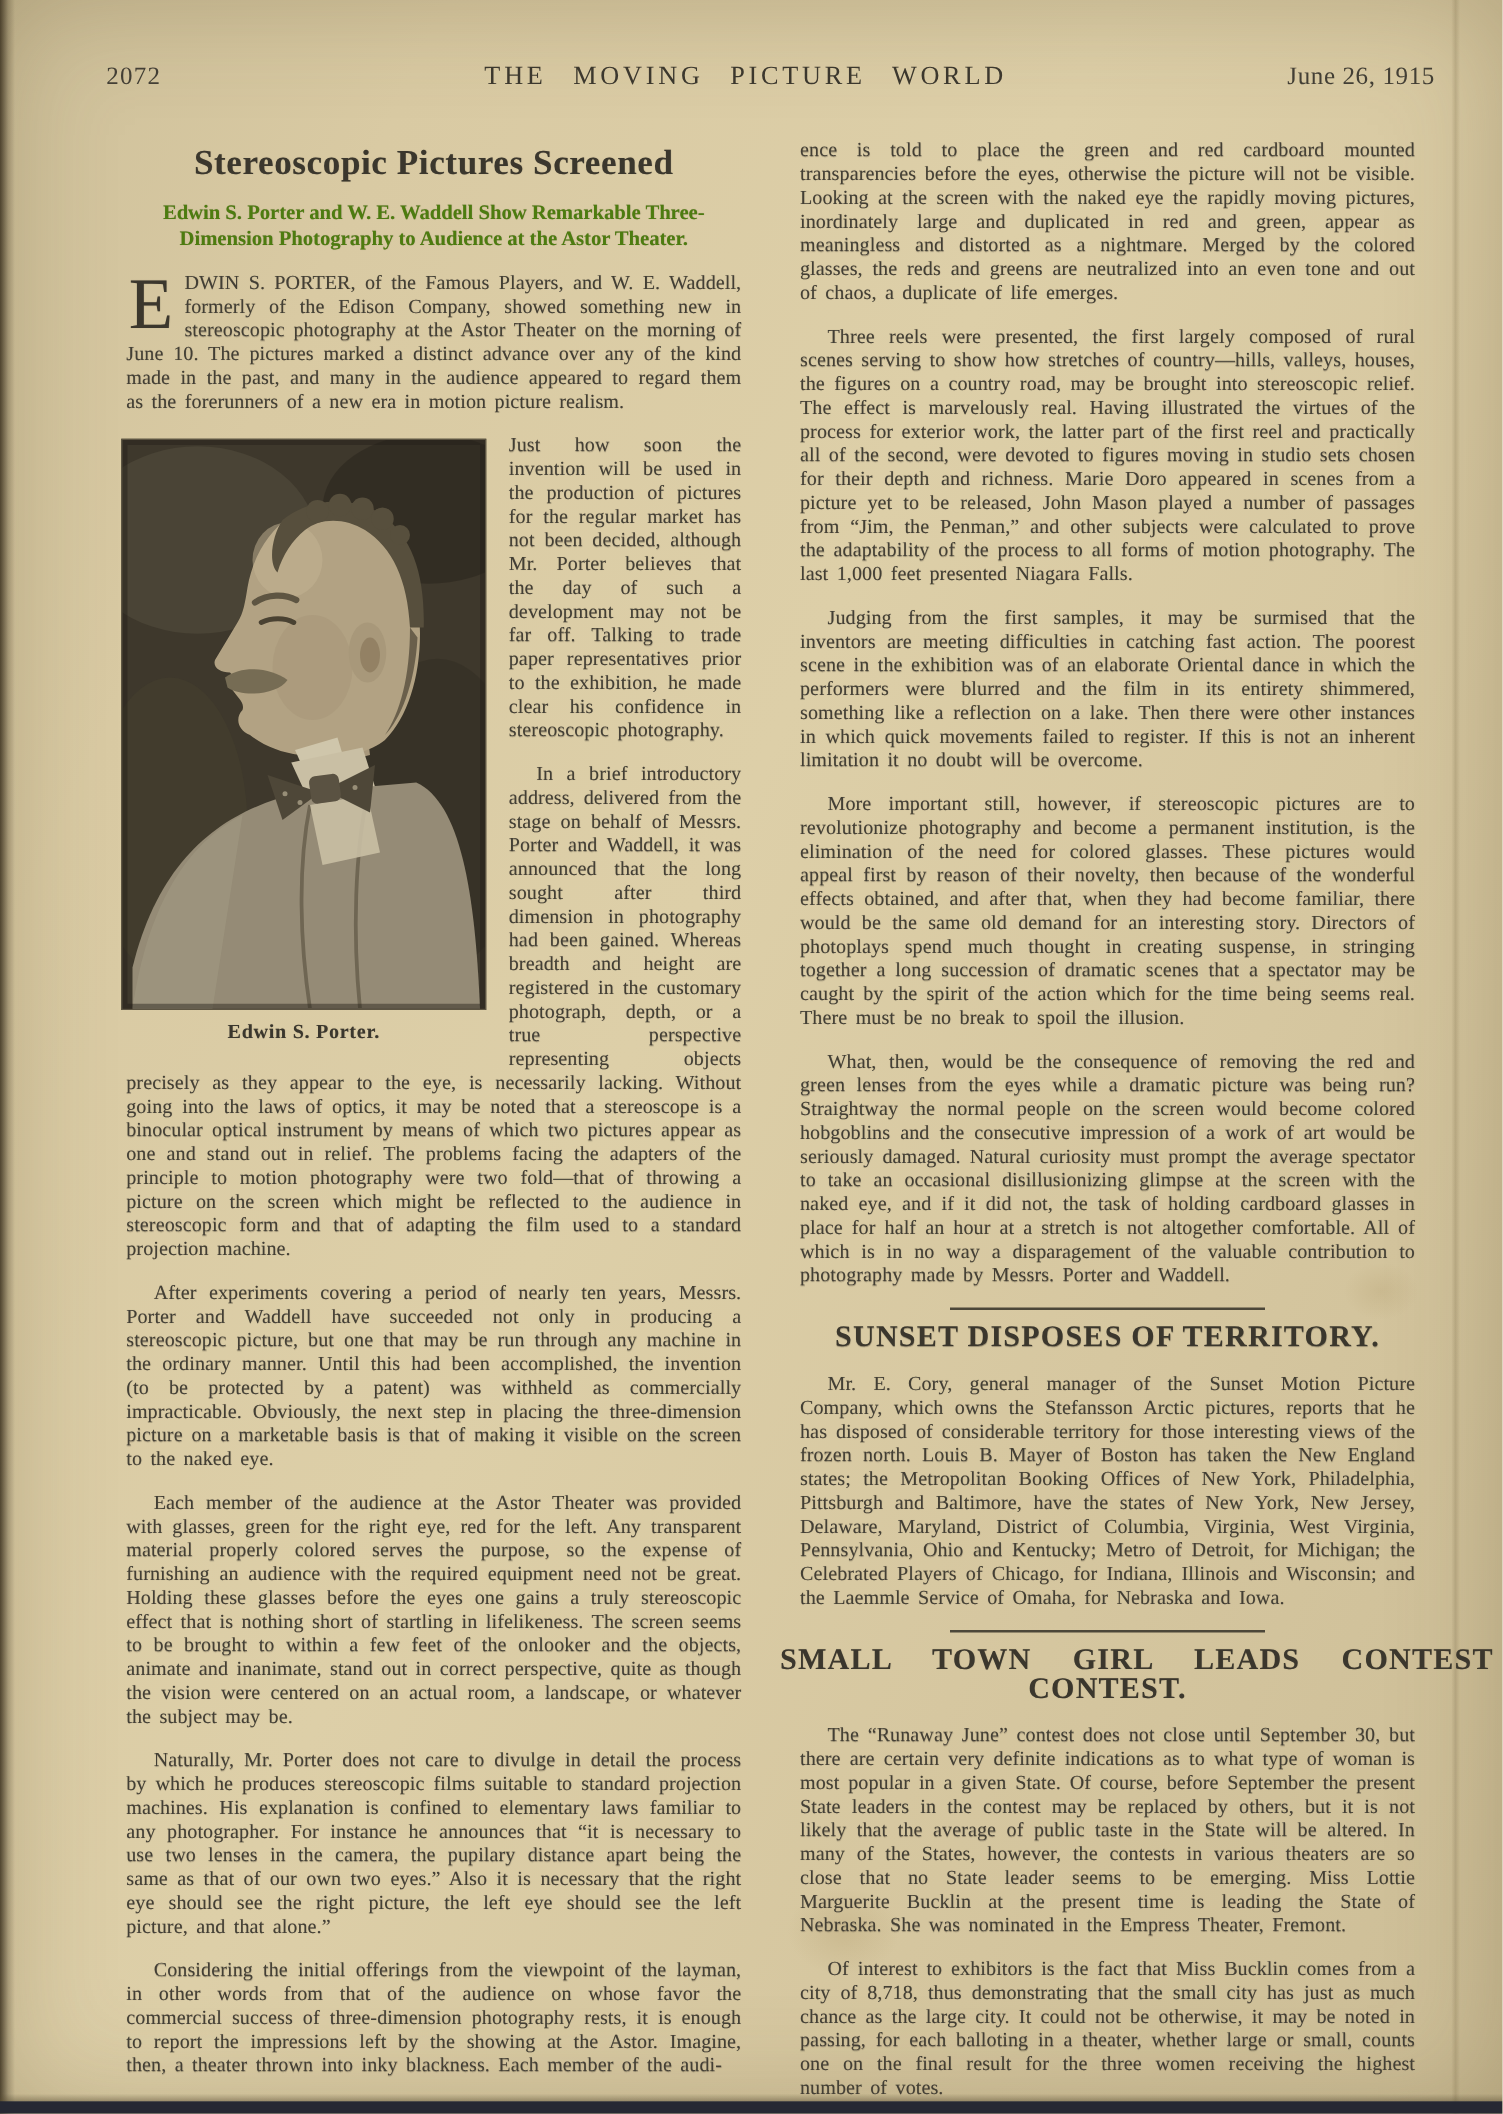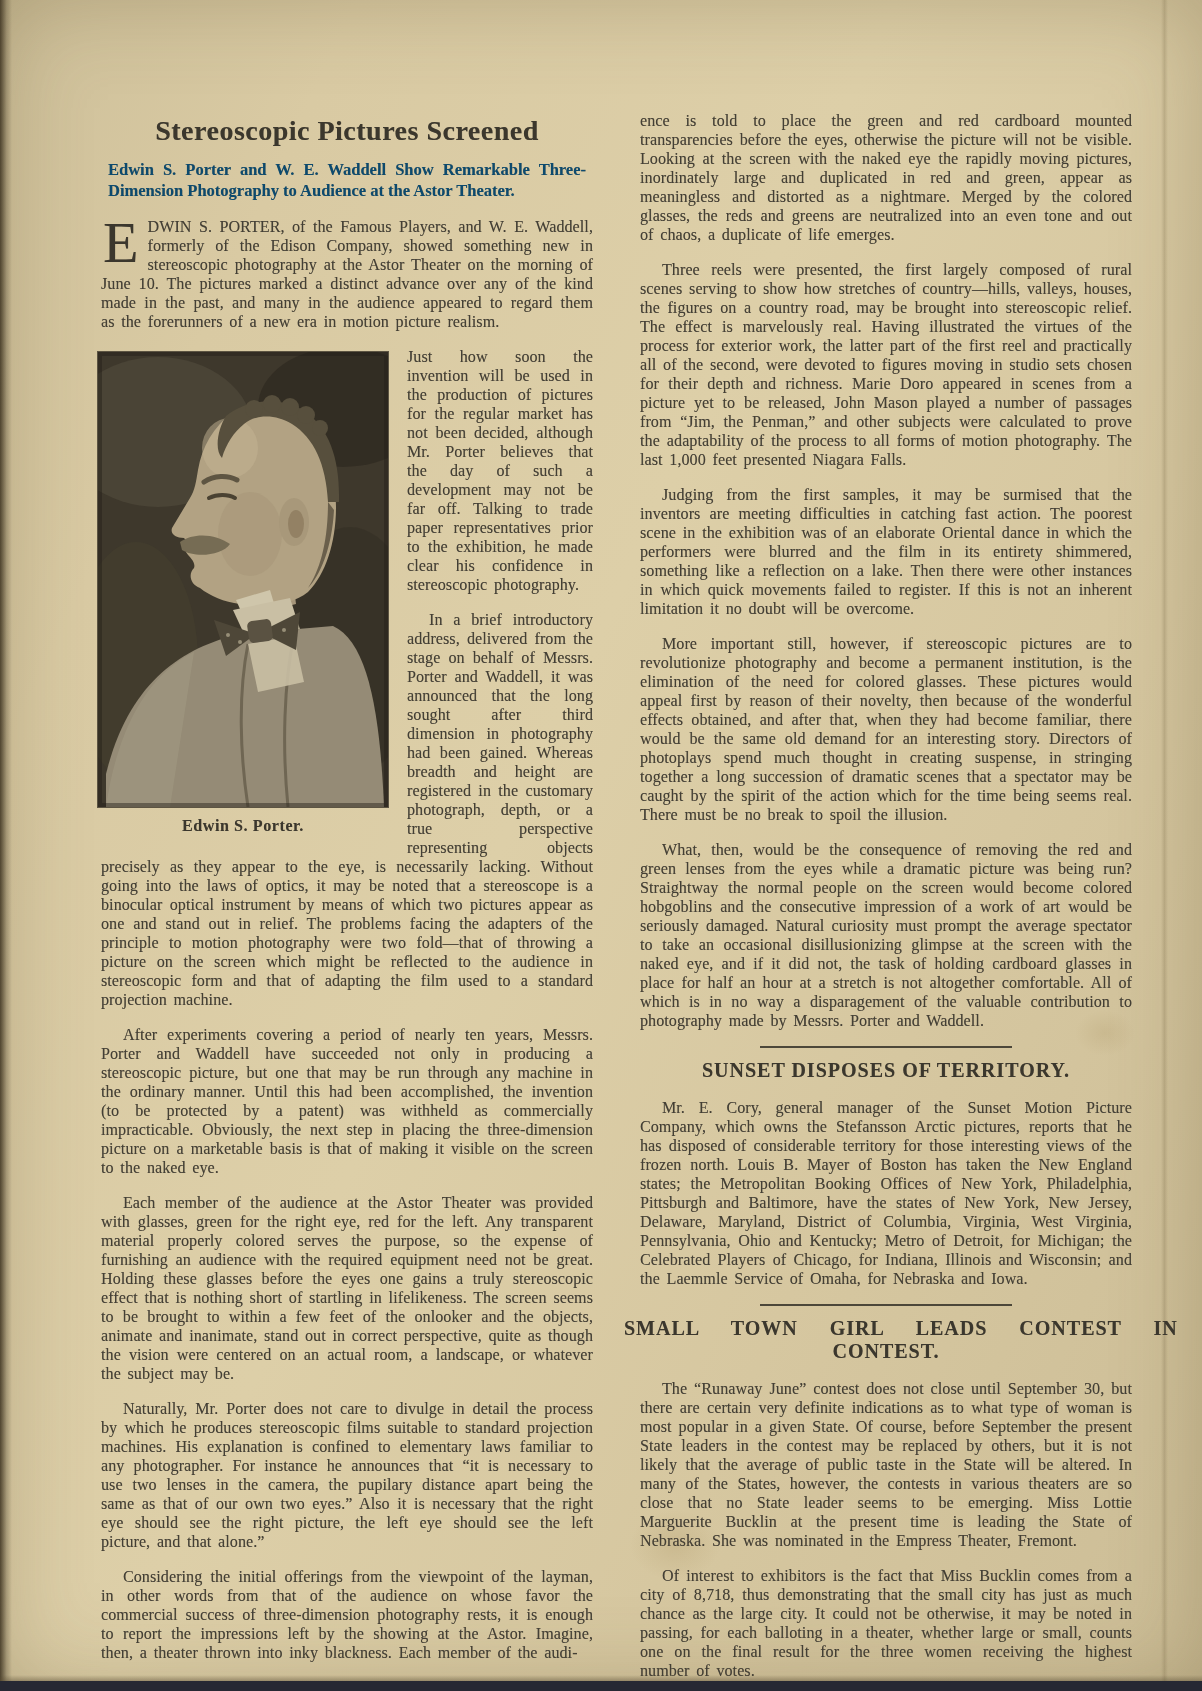--- a/index.html
+++ b/index.html
@@ -29,47 +29,52 @@
   .issue-date{width:150px;text-align:right;font-size:20px;letter-spacing:.5px;}
 
   .columns{position:absolute;top:95px;left:85px;width:1063px;display:flex;gap:15px;}
   .col{width:524px;font-size:16px;line-height:19px;text-align:justify;
        text-shadow:.2px .3px .6px rgba(62,56,44,.40);}
   .col p{margin:16px;text-indent:22px;word-spacing:2.6px;letter-spacing:.1px;}
   .col p.no-indent{text-indent:0;}
 
   .article-title{text-align:center;font-size:28px;line-height:32px;font-weight:600;
     letter-spacing:.5px;margin:20px 0 12px;color:#3b372d;}
-  .article-subtitle{font-size:16.5px;line-height:21px;font-weight:700;
-    width:478px;margin:0 auto 9px;color:#0c4a6e;}
+  .article-subtitle{text-align:center;font-size:16.5px;line-height:21px;font-weight:700;
+    width:478px;margin:0 auto 9px;color:#4d7c0f;}
   .byline{text-align:center;font-size:15.5px;letter-spacing:1.2px;margin:0 0 11px;}
 
   .dropcap{float:left;font-size:58px;line-height:46px;padding:3px 9px 0 2px;font-weight:500;color:#3b372d;}
 
   .photo-flow{margin-top:3px;}
   figure.portrait{float:left;margin:4px 18px 6px 12px;width:292px;}
   figure.portrait svg{display:block;border:1px solid #5c5442;background:#3e382c;}
   figcaption{text-align:center;font-weight:700;font-size:16px;letter-spacing:.6px;margin-top:8px;color:#3b372d;}
 
   .rule{width:252px;border-top:2px solid #4c4739;margin:13px auto 11px;}
-  .section-heading{text-align:center;font-size:20px;line-height:23px;font-weight:700;
+  .section-heading{text-align:center;font-size:24px;line-height:23px;font-weight:700;
     letter-spacing:1px;margin:0 0 6px;color:#3b372d;text-align-last:center;}
   .section-heading .spread{display:block;word-spacing:26px;letter-spacing:1px;white-space:nowrap;}
   .section-heading .centered{display:block;}
 </style>
 </head>
 <body>
 
 <div class="page">
 
   <div class="edge-left"></div>
   <div class="crease-right"></div>
   <div class="stain stain-1"></div>
   <div class="stain stain-2"></div>
 
+  <header class="running-head">
+    <span class="folio">2072</span>
+    <span class="masthead">THE MOVING PICTURE WORLD</span>
+    <span class="issue-date">June 26, 1915</span>
+  </header>
 
   <div class="columns">
 
     <div class="col">
       <h1 class="article-title">Stereoscopic Pictures Screened</h1>
       <h2 class="article-subtitle">Edwin S. Porter and W. E. Waddell Show Remarkable Three-Dimension Photography to Audience at the Astor Theater.</h2>
 
       <p class="no-indent opening"><span class="dropcap">E</span><span>DWIN S. PORTER, of the Famous Players, and W. E. Waddell, formerly of the Edison Company, showed something new in stereoscopic photography at the Astor Theater on the morning of June 10.  The pictures marked a distinct advance over any of the kind made in the past, and many in the audience appeared to regard them as the forerunners of a new era in motion picture realism.</span></p>
 
       <div class="photo-flow">

